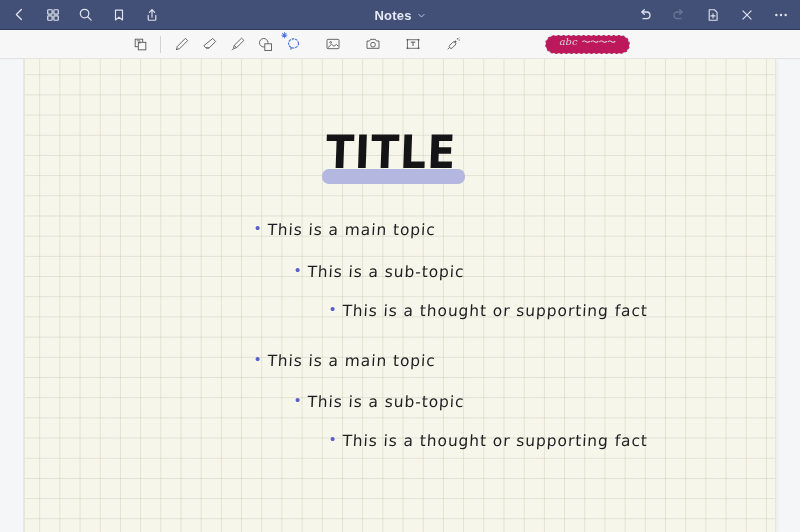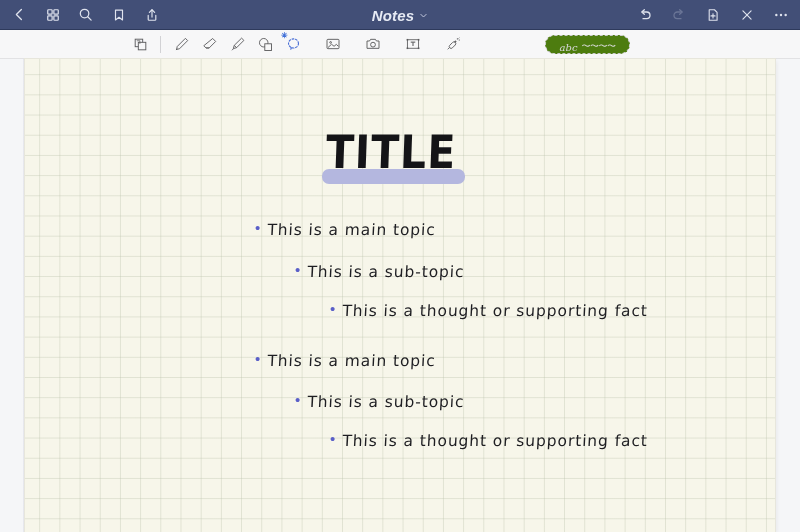--- a/index.html
+++ b/index.html
@@ -60,25 +60,24 @@
     top: 0;
     height: 30px;
     display: flex;
     align-items: center;
     justify-content: center;
     gap: 5px;
     pointer-events: none;
   }
   .nav-title-text {
     color: #e6eaf4;
-    font-size: 15px;
+    font-size: 13px;
     font-weight: bold;
     letter-spacing: 0.2px;
     pointer-events: auto;
-    font-style: italic;
   }
   .nav-title-chevron {
     color: #c3cade;
     pointer-events: auto;
     display: flex;
     align-items: center;
   }
 
   
   .toolbar {
@@ -121,24 +120,24 @@
 
   .search-pill {
     position: absolute;
     left: 545px;
     top: 5px;
     width: 85px;
     height: 19px;
     border: 1.4px dashed #c9c9cc;
     border-radius: 10px;
     display: flex;
-    align-items: flex-end;
+    align-items: flex-start;
     justify-content: center;
     gap: 4px;
-    background: #4d7c0f;
+    background: #be185d;
   }
   .search-pill-abc {
     font-family: "DejaVu Serif", serif;
     font-style: italic;
     font-size: 10px;
     color: #d8d8da;
   }
   .search-pill-wave {
     font-size: 9px;
     color: #dcdcde;

